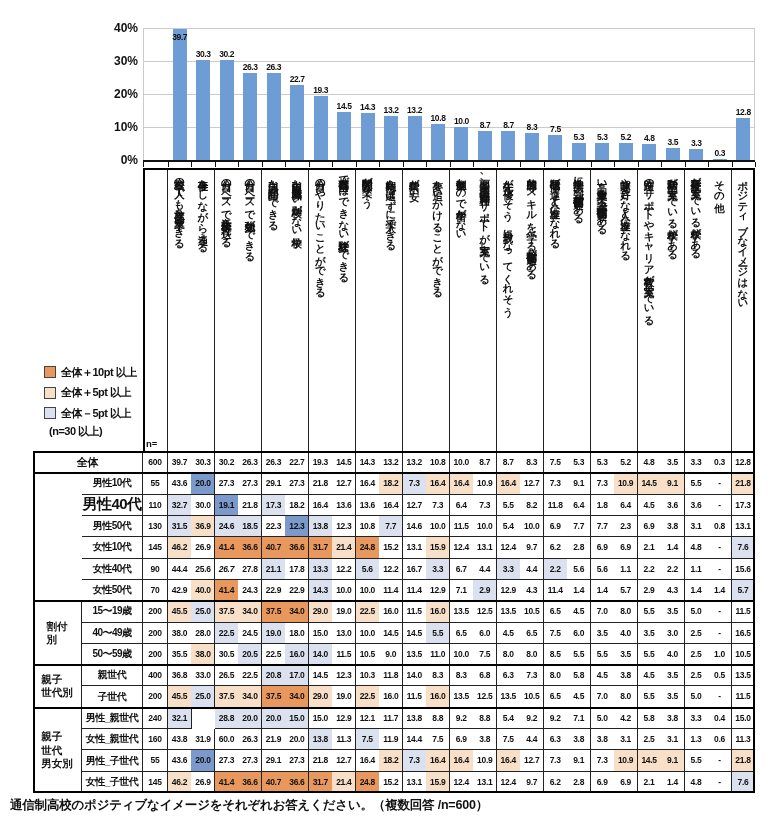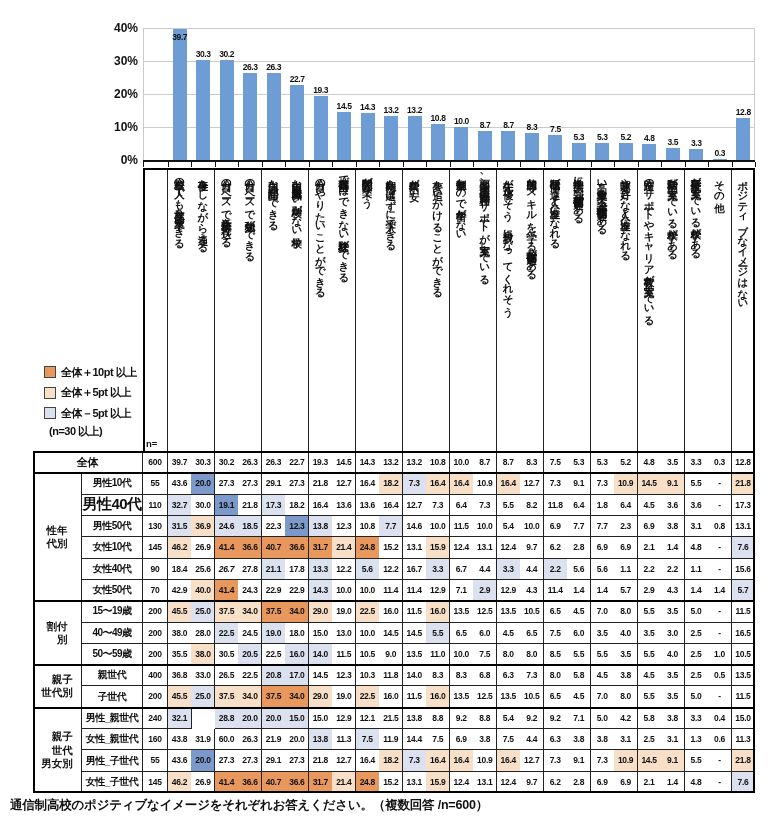--- a/index.html
+++ b/index.html
@@ -9,21 +9,21 @@
   .grid{background:#cbcbcb;height:1px;}
   .bar{background:#6d9dd4;}
   .bar-lab{font-size:8.5px;font-weight:700;text-align:center;letter-spacing:-0.4px;white-space:nowrap;}
   .ytick{font-size:12px;font-weight:700;text-align:right;}
   .axis{background:#111;}
   .tick{background:#111;width:1px;height:5px;}
   .hdr-cell{border-right:1px solid #222;display:flex;justify-content:center;align-items:flex-start;padding-top:5px;background:#fff;}
   .vtxt{writing-mode:vertical-rl;text-orientation:upright;font-size:10.5px;font-weight:700;line-height:1.04;letter-spacing:-1px;}
   .cell{border-right:1px solid #222;border-bottom:1px solid #222;font-size:8.5px;font-weight:700;
         text-align:center;letter-spacing:-0.3px;background:#fff;}
-  .lab{font-weight:700;display:flex;align-items:center;justify-content:center;text-align:right;}
+  .lab{font-weight:700;display:flex;align-items:center;justify-content:center;text-align:left;}
   .line{background:#000;}
   .lgd-row{display:flex;align-items:center;height:20.5px;}
   .lgd-sw{width:10px;height:10px;border:1px solid #444;margin-right:5px;flex:none;}
   .lgd-tx{font-size:11px;font-weight:700;letter-spacing:-0.5px;white-space:nowrap;}
   .caption{font-size:12.5px;font-weight:700;letter-spacing:-0.2px;white-space:nowrap;}
 </style>
 </head>
 <body>
 
 <div class="page" id="page">
@@ -340,21 +340,21 @@
       <div class="cell" style="position: absolute; box-sizing: border-box; left: 534.16px; top: 369.25px; width: 23.98px; height: 21.3125px; line-height: 21.3125px;">2.8</div>
       <div class="cell" style="position: absolute; box-sizing: border-box; left: 557.64px; top: 369.25px; width: 23.98px; height: 21.3125px; line-height: 21.3125px;">6.9</div>
       <div class="cell" style="position: absolute; box-sizing: border-box; left: 581.12px; top: 369.25px; width: 23.98px; height: 21.3125px; line-height: 21.3125px;">6.9</div>
       <div class="cell" style="position: absolute; box-sizing: border-box; left: 604.6px; top: 369.25px; width: 23.98px; height: 21.3125px; line-height: 21.3125px;">2.1</div>
       <div class="cell" style="position: absolute; box-sizing: border-box; left: 628.08px; top: 369.25px; width: 23.98px; height: 21.3125px; line-height: 21.3125px;">1.4</div>
       <div class="cell" style="position: absolute; box-sizing: border-box; left: 651.56px; top: 369.25px; width: 23.98px; height: 21.3125px; line-height: 21.3125px;">4.8</div>
       <div class="cell" style="position: absolute; box-sizing: border-box; left: 675.04px; top: 369.25px; width: 23.98px; height: 21.3125px; line-height: 21.3125px;">-</div>
       <div class="cell" style="position: absolute; box-sizing: border-box; left: 698.52px; top: 369.25px; width: 23.98px; height: 21.3125px; line-height: 21.3125px; background: rgb(219, 225, 239);">7.6</div>
       <div class="cell lab" style="position: absolute; box-sizing: border-box; left: 49px; top: 390.562px; width: 61px; height: 21.3125px; font-size: 10px; letter-spacing: -0.5px; white-space: nowrap;">女性40代</div>
       <div class="cell" style="position: absolute; box-sizing: border-box; left: 110px; top: 390.562px; width: 25px; height: 21.3125px; line-height: 21.3125px;">90</div>
-      <div class="cell" style="position: absolute; box-sizing: border-box; left: 135px; top: 390.562px; width: 23.98px; height: 21.3125px; line-height: 21.3125px;">18.4</div>
+      <div class="cell" style="position: absolute; box-sizing: border-box; left: 135px; top: 390.562px; width: 23.98px; height: 21.3125px; line-height: 21.3125px;">44.4</div>
       <div class="cell" style="position: absolute; box-sizing: border-box; left: 158.48px; top: 390.562px; width: 23.98px; height: 21.3125px; line-height: 21.3125px;">25.6</div>
       <div class="cell" style="position: absolute; box-sizing: border-box; left: 181.96px; top: 390.562px; width: 23.98px; height: 21.3125px; line-height: 21.3125px; font-style: italic;">26.7</div>
       <div class="cell" style="position: absolute; box-sizing: border-box; left: 205.44px; top: 390.562px; width: 23.98px; height: 21.3125px; line-height: 21.3125px;">27.8</div>
       <div class="cell" style="position: absolute; box-sizing: border-box; left: 228.92px; top: 390.562px; width: 23.98px; height: 21.3125px; line-height: 21.3125px; background: rgb(219, 225, 239);">21.1</div>
       <div class="cell" style="position: absolute; box-sizing: border-box; left: 252.4px; top: 390.562px; width: 23.98px; height: 21.3125px; line-height: 21.3125px;">17.8</div>
       <div class="cell" style="position: absolute; box-sizing: border-box; left: 275.88px; top: 390.562px; width: 23.98px; height: 21.3125px; line-height: 21.3125px; background: rgb(219, 225, 239);">13.3</div>
       <div class="cell" style="position: absolute; box-sizing: border-box; left: 299.36px; top: 390.562px; width: 23.98px; height: 21.3125px; line-height: 21.3125px;">12.2</div>
       <div class="cell" style="position: absolute; box-sizing: border-box; left: 322.84px; top: 390.562px; width: 23.98px; height: 21.3125px; line-height: 21.3125px; background: rgb(219, 225, 239);">5.6</div>
       <div class="cell" style="position: absolute; box-sizing: border-box; left: 346.32px; top: 390.562px; width: 23.98px; height: 21.3125px; line-height: 21.3125px;">12.2</div>
       <div class="cell" style="position: absolute; box-sizing: border-box; left: 369.8px; top: 390.562px; width: 23.98px; height: 21.3125px; line-height: 21.3125px;">16.7</div>
@@ -538,21 +538,21 @@
       <div class="cell" style="position: absolute; box-sizing: border-box; left: 110px; top: 539.75px; width: 25px; height: 21.3125px; line-height: 21.3125px;">240</div>
       <div class="cell" style="position: absolute; box-sizing: border-box; left: 135px; top: 539.75px; width: 23.98px; height: 21.3125px; line-height: 21.3125px; background: rgb(219, 225, 239);">32.1</div>
       <div class="cell" style="position: absolute; box-sizing: border-box; left: 158.48px; top: 572px; width: 23.98px; height: 21.3125px; line-height: 21.3125px; margin-top: 32px;">33.8</div>
       <div class="cell" style="position: absolute; box-sizing: border-box; left: 181.96px; top: 539.75px; width: 23.98px; height: 21.3125px; line-height: 21.3125px; background: rgb(219, 225, 239);">28.8</div>
       <div class="cell" style="position: absolute; box-sizing: border-box; left: 205.44px; top: 539.75px; width: 23.98px; height: 21.3125px; line-height: 21.3125px; background: rgb(219, 225, 239);">20.0</div>
       <div class="cell" style="position: absolute; box-sizing: border-box; left: 228.92px; top: 539.75px; width: 23.98px; height: 21.3125px; line-height: 21.3125px; background: rgb(219, 225, 239);">20.0</div>
       <div class="cell" style="position: absolute; box-sizing: border-box; left: 252.4px; top: 539.75px; width: 23.98px; height: 21.3125px; line-height: 21.3125px; background: rgb(219, 225, 239);">15.0</div>
       <div class="cell" style="position: absolute; box-sizing: border-box; left: 275.88px; top: 539.75px; width: 23.98px; height: 21.3125px; line-height: 21.3125px;">15.0</div>
       <div class="cell" style="position: absolute; box-sizing: border-box; left: 299.36px; top: 539.75px; width: 23.98px; height: 21.3125px; line-height: 21.3125px;">12.9</div>
       <div class="cell" style="position: absolute; box-sizing: border-box; left: 322.84px; top: 539.75px; width: 23.98px; height: 21.3125px; line-height: 21.3125px;">12.1</div>
-      <div class="cell" style="position: absolute; box-sizing: border-box; left: 346.32px; top: 539.75px; width: 23.98px; height: 21.3125px; line-height: 21.3125px;">21.5</div>
+      <div class="cell" style="position: absolute; box-sizing: border-box; left: 346.32px; top: 539.75px; width: 23.98px; height: 21.3125px; line-height: 21.3125px;">11.7</div>
       <div class="cell" style="position: absolute; box-sizing: border-box; left: 369.8px; top: 539.75px; width: 23.98px; height: 21.3125px; line-height: 21.3125px;">13.8</div>
       <div class="cell" style="position: absolute; box-sizing: border-box; left: 393.28px; top: 539.75px; width: 23.98px; height: 21.3125px; line-height: 21.3125px;">8.8</div>
       <div class="cell" style="position: absolute; box-sizing: border-box; left: 416.76px; top: 539.75px; width: 23.98px; height: 21.3125px; line-height: 21.3125px;">9.2</div>
       <div class="cell" style="position: absolute; box-sizing: border-box; left: 440.24px; top: 539.75px; width: 23.98px; height: 21.3125px; line-height: 21.3125px;">8.8</div>
       <div class="cell" style="position: absolute; box-sizing: border-box; left: 463.72px; top: 539.75px; width: 23.98px; height: 21.3125px; line-height: 21.3125px;">5.4</div>
       <div class="cell" style="position: absolute; box-sizing: border-box; left: 487.2px; top: 539.75px; width: 23.98px; height: 21.3125px; line-height: 21.3125px;">9.2</div>
       <div class="cell" style="position: absolute; box-sizing: border-box; left: 510.68px; top: 539.75px; width: 23.98px; height: 21.3125px; line-height: 21.3125px;">9.2</div>
       <div class="cell" style="position: absolute; box-sizing: border-box; left: 534.16px; top: 539.75px; width: 23.98px; height: 21.3125px; line-height: 21.3125px;">7.1</div>
       <div class="cell" style="position: absolute; box-sizing: border-box; left: 557.64px; top: 539.75px; width: 23.98px; height: 21.3125px; line-height: 21.3125px;">5.0</div>
       <div class="cell" style="position: absolute; box-sizing: border-box; left: 581.12px; top: 539.75px; width: 23.98px; height: 21.3125px; line-height: 21.3125px;">4.2</div>
@@ -635,22 +635,20 @@
       <div class="cell" style="position: absolute; box-sizing: border-box; left: 487.2px; top: 603.688px; width: 23.98px; height: 21.3125px; line-height: 21.3125px;">9.7</div>
       <div class="cell" style="position: absolute; box-sizing: border-box; left: 510.68px; top: 603.688px; width: 23.98px; height: 21.3125px; line-height: 21.3125px;">6.2</div>
       <div class="cell" style="position: absolute; box-sizing: border-box; left: 534.16px; top: 603.688px; width: 23.98px; height: 21.3125px; line-height: 21.3125px;">2.8</div>
       <div class="cell" style="position: absolute; box-sizing: border-box; left: 557.64px; top: 603.688px; width: 23.98px; height: 21.3125px; line-height: 21.3125px;">6.9</div>
       <div class="cell" style="position: absolute; box-sizing: border-box; left: 581.12px; top: 603.688px; width: 23.98px; height: 21.3125px; line-height: 21.3125px;">6.9</div>
       <div class="cell" style="position: absolute; box-sizing: border-box; left: 604.6px; top: 603.688px; width: 23.98px; height: 21.3125px; line-height: 21.3125px;">2.1</div>
       <div class="cell" style="position: absolute; box-sizing: border-box; left: 628.08px; top: 603.688px; width: 23.98px; height: 21.3125px; line-height: 21.3125px;">1.4</div>
       <div class="cell" style="position: absolute; box-sizing: border-box; left: 651.56px; top: 603.688px; width: 23.98px; height: 21.3125px; line-height: 21.3125px;">4.8</div>
       <div class="cell" style="position: absolute; box-sizing: border-box; left: 675.04px; top: 603.688px; width: 23.98px; height: 21.3125px; line-height: 21.3125px;">-</div>
       <div class="cell" style="position: absolute; box-sizing: border-box; left: 698.52px; top: 603.688px; width: 23.98px; height: 21.3125px; line-height: 21.3125px; background: rgb(219, 225, 239);">7.6</div>
-      <div class="lab" style="position: absolute; box-sizing: border-box; left: 0px; top: 305.312px; width: 49px; height: 127.875px; border-right: 1px solid rgb(34, 34, 34); font-size: 10.5px; white-space: pre-line; line-height: 1.3; background: rgb(255, 255, 255);">性年
-代別</div>
       <div class="lab" style="position: absolute; box-sizing: border-box; left: 0px; top: 433.188px; width: 49px; height: 63.9375px; border-right: 1px solid rgb(34, 34, 34); font-size: 10.5px; white-space: pre-line; line-height: 1.3; background: rgb(255, 255, 255);">割付
 別</div>
       <div class="lab" style="position: absolute; box-sizing: border-box; left: 0px; top: 497.125px; width: 49px; height: 42.625px; border-right: 1px solid rgb(34, 34, 34); font-size: 10.5px; white-space: pre-line; line-height: 1.3; background: rgb(255, 255, 255);">親子
 世代別</div>
       <div class="lab" style="position: absolute; box-sizing: border-box; left: 0px; top: 539.75px; width: 49px; height: 85.25px; border-right: 1px solid rgb(34, 34, 34); font-size: 10.5px; white-space: pre-line; line-height: 1.3; background: rgb(255, 255, 255);">親子
 世代
 男女別</div>
       <div class="line" style="position: absolute; box-sizing: border-box; left: 110px; top: 0px; width: 612px; height: 2px;"></div>
       <div class="line" style="position: absolute; box-sizing: border-box; left: 110px; top: 0px; width: 2px; height: 284px;"></div>
       <div class="line" style="position: absolute; box-sizing: border-box; left: 720px; top: 0px; width: 2px; height: 625px;"></div>

